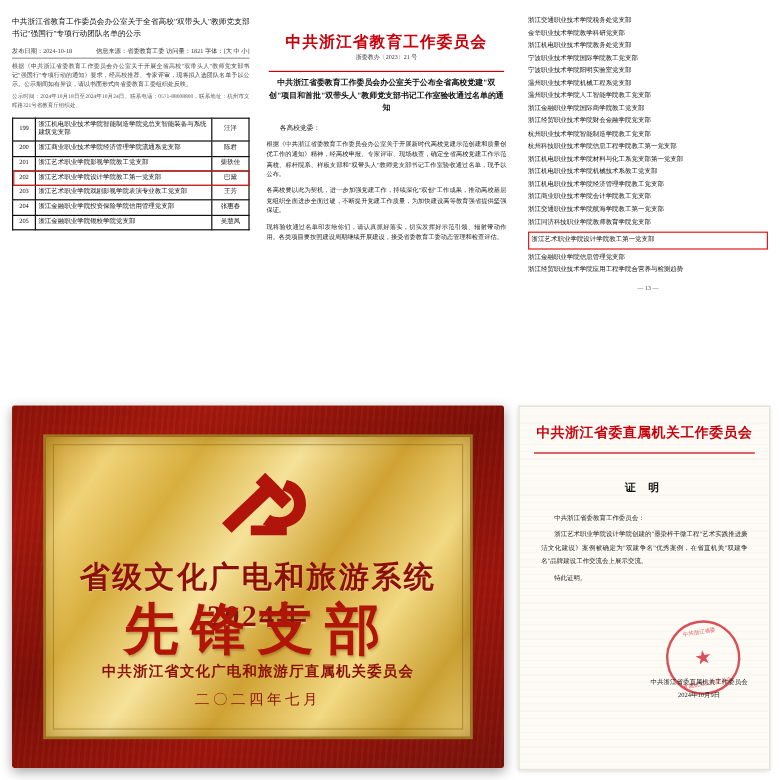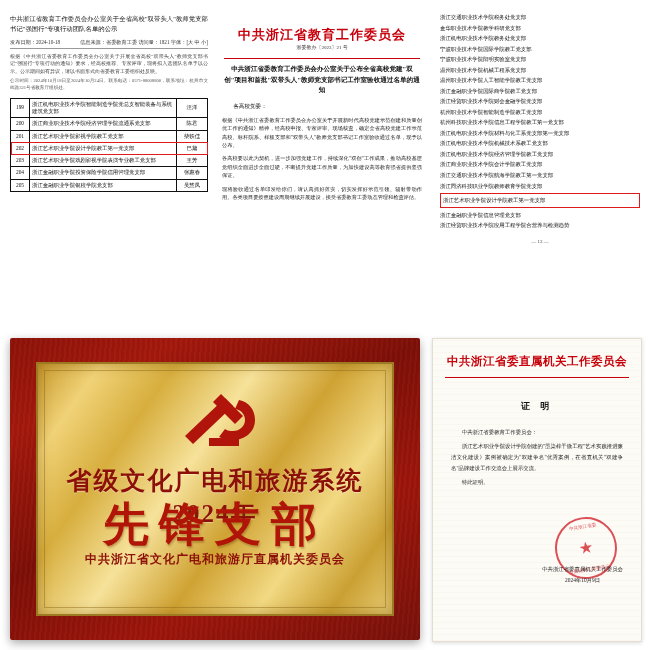--- a/index.html
+++ b/index.html
@@ -183,20 +183,21 @@
             <path d="M34 46 L74 8 L82 16 L42 54 Z"></path>
             <path d="M70 4 L92 26 L84 34 L62 12 Z"></path>
             <path d="M88 10 c10 2 16 10 16 20 c0 12 -10 20 -22 20 c-6 0 -10 -1 -14 -3 l6 -8 c3 2 5 2 8 2 c7 0 12 -5 12 -11 c0 -6 -4 -10 -10 -11 z"></path>
             <path d="M58 48 l30 0 l0 8 l-30 0 z"></path>
           </g>
         </svg>
       </div>
       <div class="plq-title">省级文化广电和旅游系统2024年</div>
       <div class="plq-main">先锋支部</div>
       <div class="plq-org">中共浙江省文化广电和旅游厅直属机关委员会</div>
+      <div class="plq-date">二〇二四年七月</div>
     </div>
   </div>
 
   <div class="cert">
     <div class="cert-title">中共浙江省委直属机关工作委员会</div>
     <div class="cert-rule"></div>
     <div class="cert-word">证 明</div>
     <div class="cert-body">
       <p>中共浙江省委教育工作委员会：</p>
       <p>浙江艺术职业学院设计学院创建的"墨染梓干微工程"艺术实践推进廉洁文化建设》案例被确定为"双建争名"优秀案例，在省直机关"双建争名"品牌建设工作交流会上展示交流。</p>

